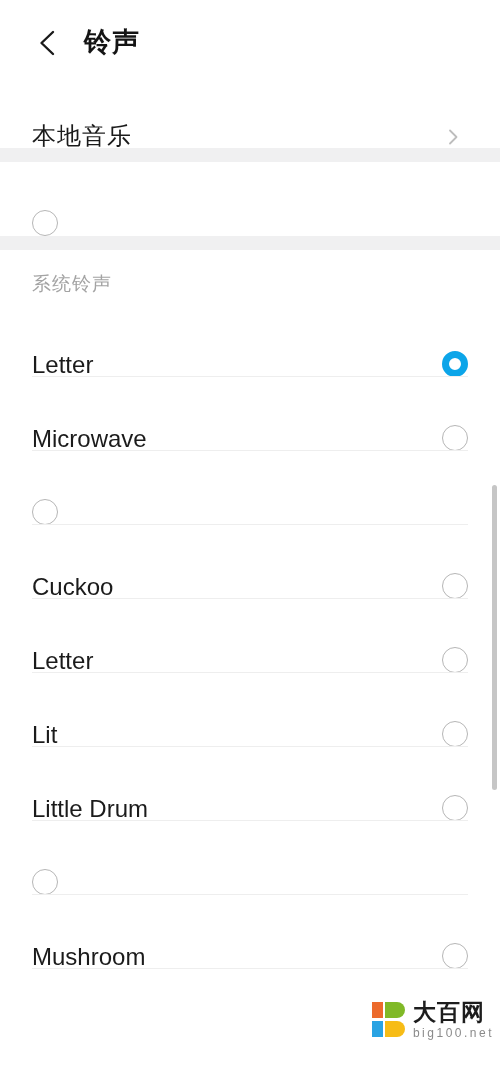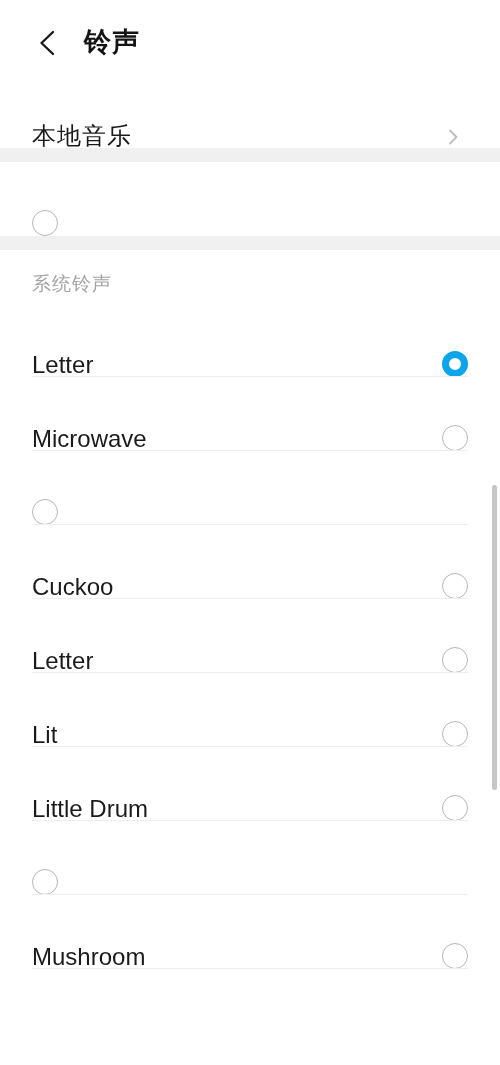--- a/index.html
+++ b/index.html
@@ -285,14 +285,26 @@
         <div class="radio"></div>
         <div class="divider"></div>
       </div>
       <div class="row"></div>
     </div>
 
   <div class="scrollbar-track">
     <div class="scrollbar-thumb"></div>
   </div>
 
+  <div class="watermark">
+    <div class="wm-logo">
+      <div class="wm-sq tl"></div>
+      <div class="wm-sq bl"></div>
+      <div class="wm-sq tr"></div>
+      <div class="wm-sq br"></div>
+    </div>
+    <div class="wm-text">
+      <div class="wm-cn">大百网</div>
+      <div class="wm-en">big100.net</div>
+    </div>
+  </div>
 
 </div>
 
 </body></html>

